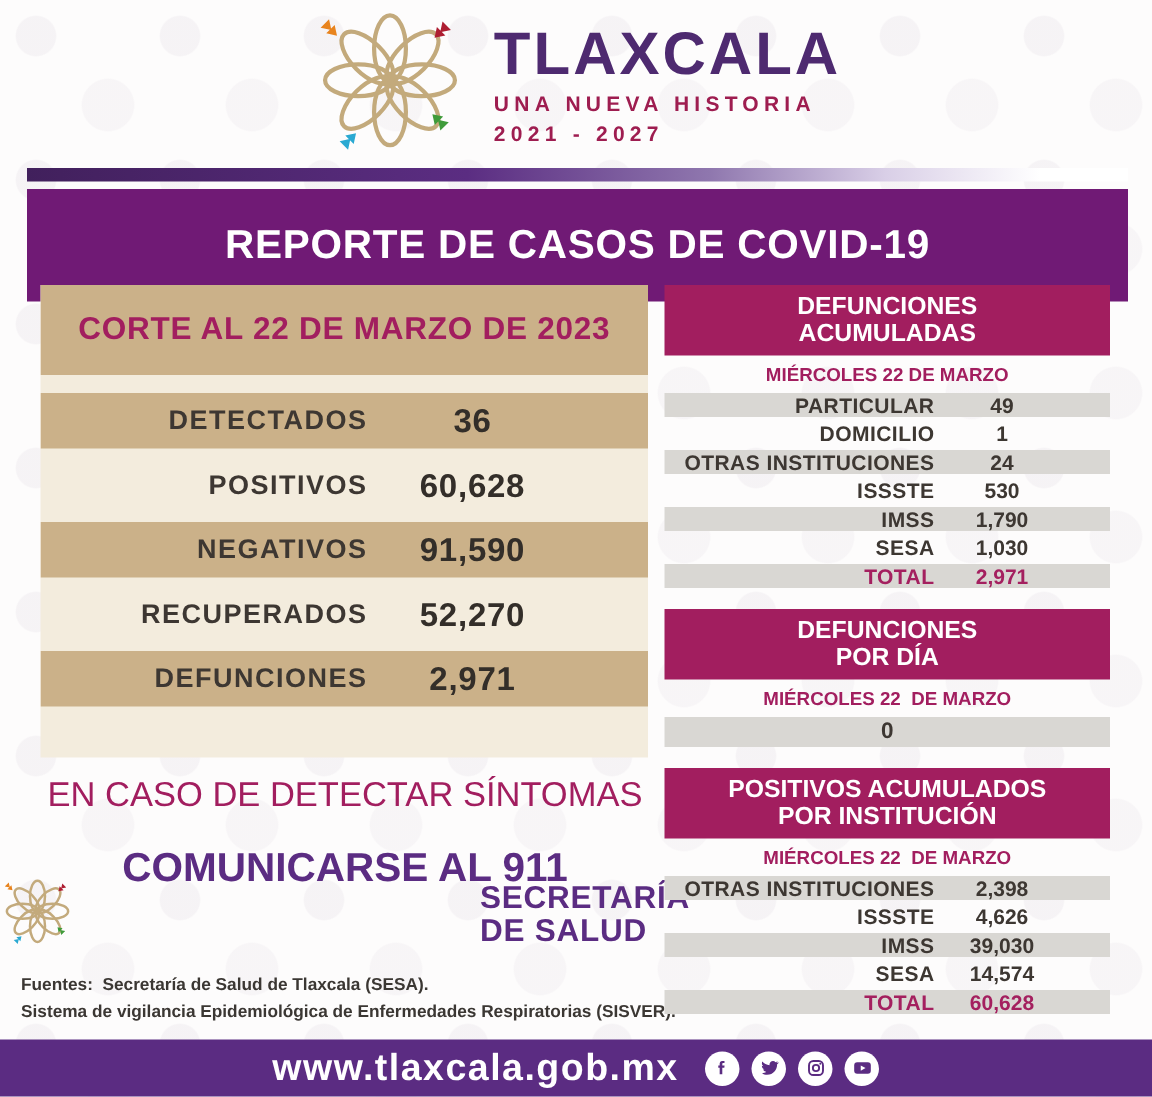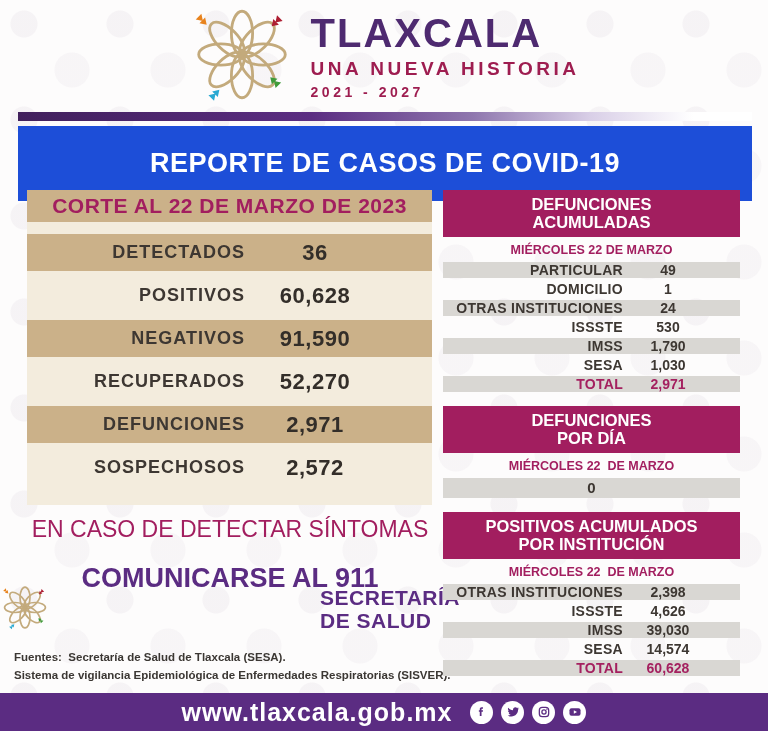--- a/index.html
+++ b/index.html
@@ -10,30 +10,30 @@
     background-image:
       radial-gradient(circle at 24px 24px, rgba(150,130,160,0.07) 13px, transparent 14px),
       radial-gradient(circle at 72px 70px, rgba(150,130,160,0.055) 17px, transparent 18px);
     background-size:96px 96px;
   }
   .abs{position:absolute}
   
   .header{top:0;left:0;width:768px;height:112px;display:flex;align-items:center;justify-content:center;gap:16px}
   .brand-text{text-align:left}
   .brand-name{font-size:40px;font-weight:bold;color:#4e2a70;letter-spacing:2px;line-height:1}
-  .brand-tagline{font-size:19px;font-weight:bold;color:#9e1d50;letter-spacing:3.5px;margin-top:5px}
+  .brand-tagline{font-size:14px;font-weight:bold;color:#9e1d50;letter-spacing:3.5px;margin-top:5px}
   .brand-period{font-size:14px;font-weight:bold;color:#9e1d50;letter-spacing:3.5px;margin-top:4px}
   
   .grad-bar{top:112px;left:18px;width:734px;height:9px;
     background:linear-gradient(90deg,#41205c 0%,#5b2d82 40%,#8f77ae 62%,#d9cfe7 78%,#ffffff 92%)}
-  .title-bar{top:126px;left:18px;width:734px;height:75px;background:#1d4ed8;color:#ffffff;
+  .title-bar{top:126px;left:18px;width:734px;height:75px;background:#701a75;color:#ffffff;
     display:flex;align-items:center;justify-content:center;font-size:27px;font-weight:bold;letter-spacing:.5px}
   
   .left-panel{top:190px;left:27px;width:405px;height:315px;background:#f3ecdd;overflow:hidden}
-  .left-header{height:32px;background:#cbb189;display:flex;align-items:center;justify-content:center;
+  .left-header{height:60px;background:#cbb189;display:flex;align-items:center;justify-content:center;
     color:#a21e5f;font-size:21px;font-weight:bold;letter-spacing:.5px}
   .stat-rows{padding-top:12px}
   .stat-row{height:37px;margin-bottom:6px;display:flex;align-items:center}
   .stat-row.tan{background:#cbb189}
   .stat-label{width:218px;text-align:right;font-size:18px;font-weight:bold;color:#3d3732;letter-spacing:1px}
   .stat-value{width:140px;text-align:center;font-size:22px;font-weight:bold;color:#332e29;letter-spacing:.5px}
   
   .notice{top:516px;left:0;width:460px;text-align:center}
   .notice-1{font-size:23px;font-weight:normal;color:#a21e5f}
   .notice-2{font-size:27px;font-weight:bold;color:#5b2c82;margin-top:20px}
@@ -117,24 +117,20 @@
       <div class="stat-value">91,590</div>
     </div>
     <div class="stat-row">
       <div class="stat-label">RECUPERADOS</div>
       <div class="stat-value">52,270</div>
     </div>
     <div class="stat-row tan">
       <div class="stat-label">DEFUNCIONES</div>
       <div class="stat-value">2,971</div>
     </div>
-    <div class="stat-row">
-      <div class="stat-label">SOSPECHOSOS</div>
-      <div class="stat-value">2,572</div>
-    </div>
   </div>
 </div>
 
 <div class="abs notice">
   <div class="notice-1">EN CASO DE DETECTAR SÍNTOMAS</div>
   <div class="notice-2">COMUNICARSE AL 911</div>
 </div>
 
 <div class="abs secretaria">
   <span>

